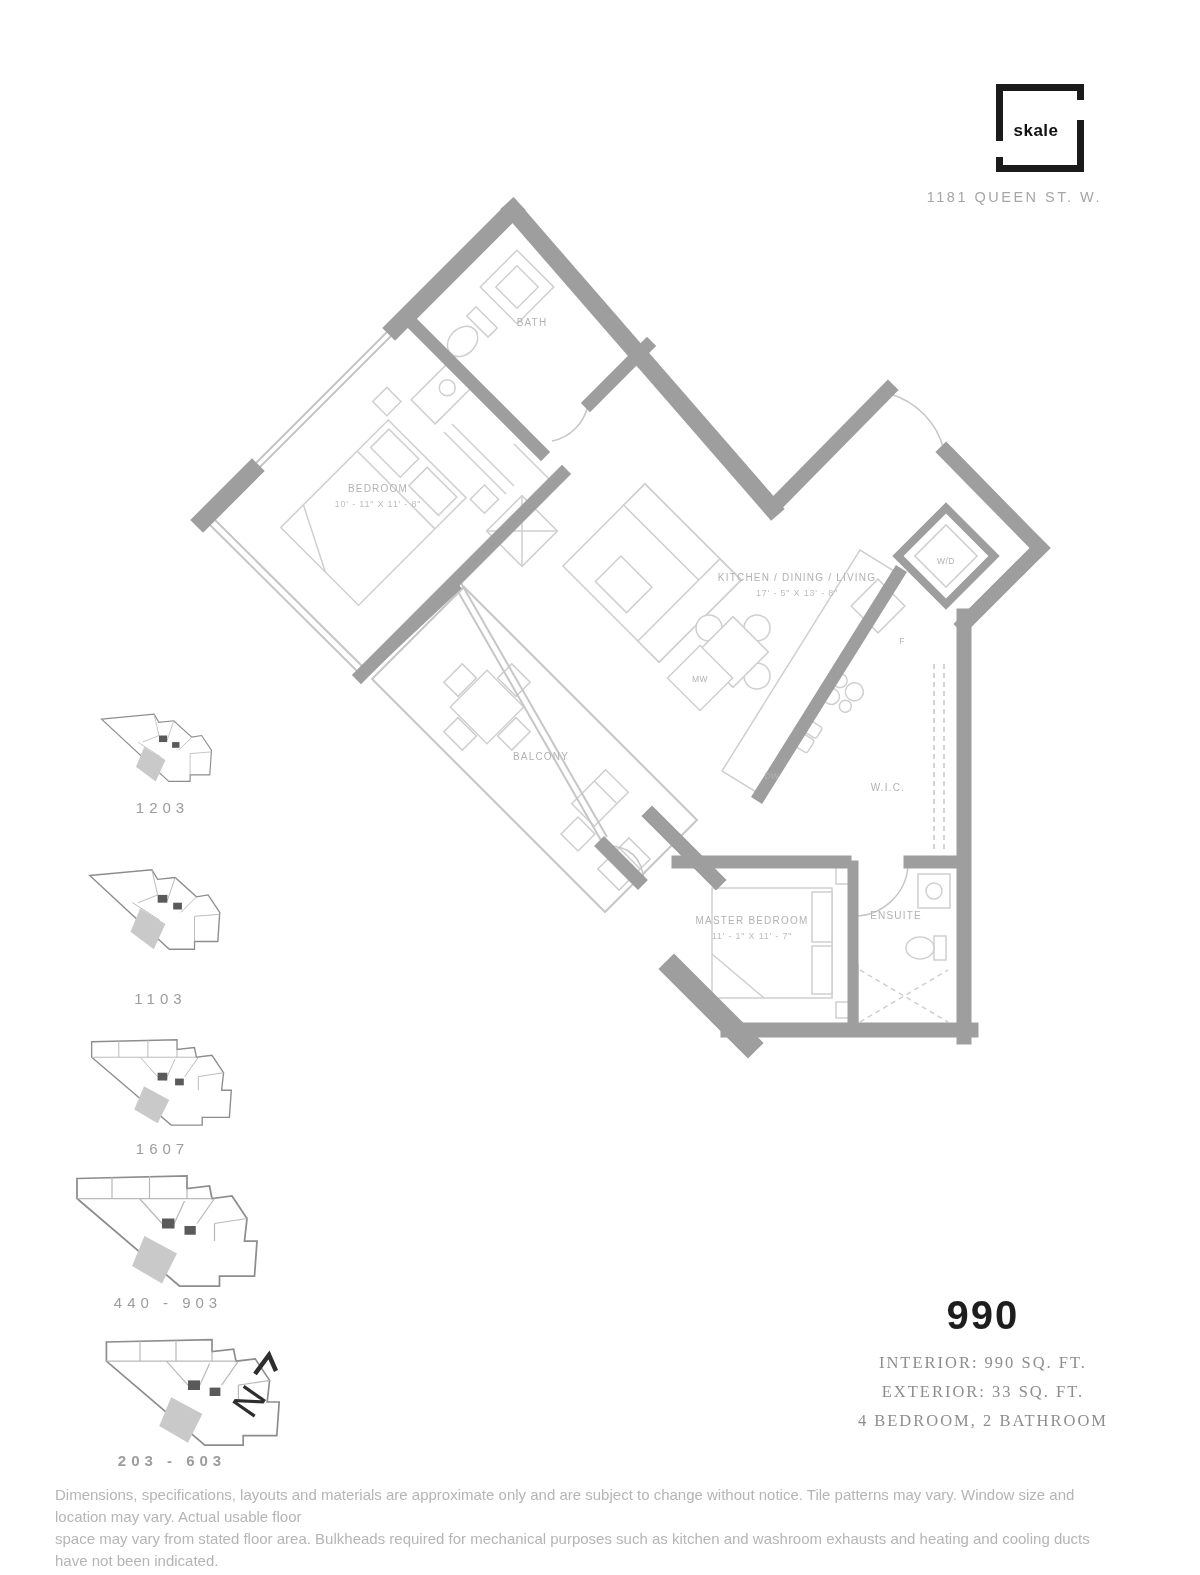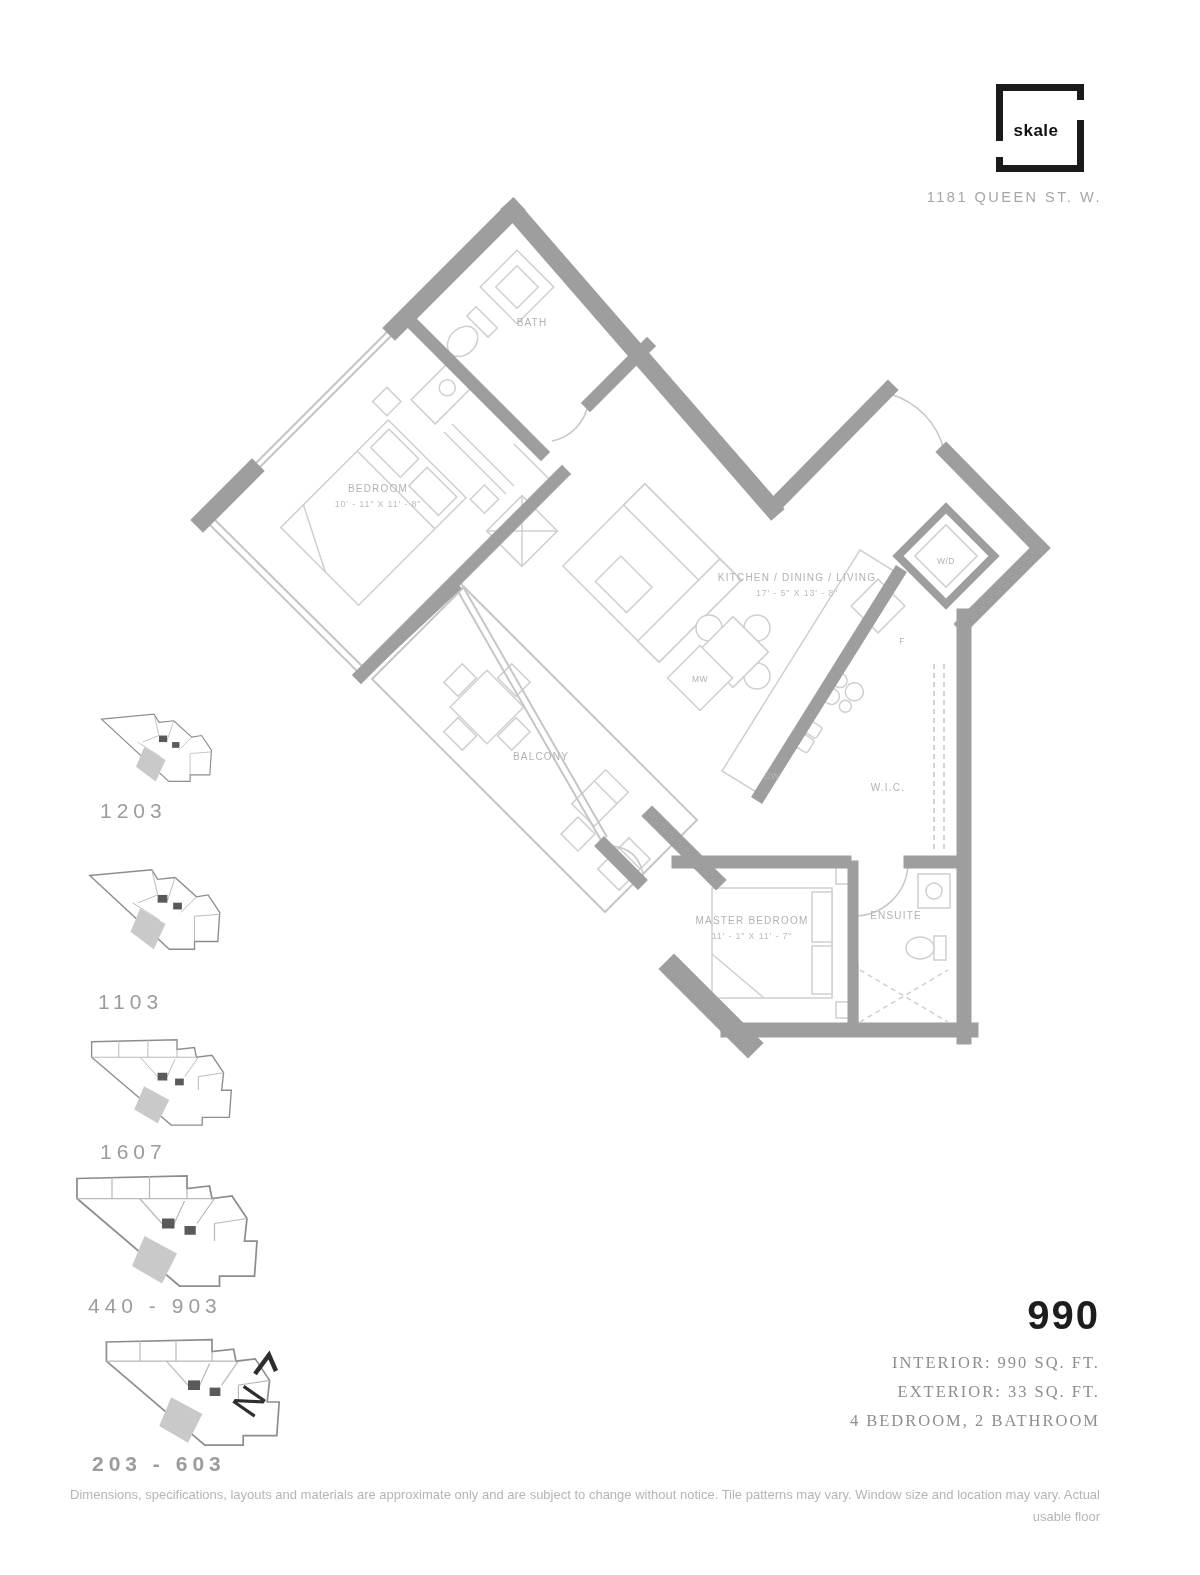--- a/index.html
+++ b/index.html
@@ -5,32 +5,32 @@
   html,body{margin:0;padding:0;background:#fff;}
   .page{position:relative;width:1200px;height:1575px;background:#fff;overflow:hidden;
         font-family:"Liberation Sans",sans-serif;}
   svg{position:absolute;left:0;top:0;}
   svg text{font-family:"Liberation Sans",sans-serif;}
   .plan-label{fill:#b2b2b2;font-size:10px;letter-spacing:1.2px;text-anchor:middle;}
   .plan-dim{fill:#bdbdbd;font-size:9px;letter-spacing:0.8px;text-anchor:middle;}
   .appl-label{fill:#b2b2b2;font-size:8.5px;letter-spacing:0.5px;text-anchor:middle;}
   .address{position:absolute;left:900px;top:189px;width:202px;text-align:right;
            font-size:14.5px;letter-spacing:2.5px;color:#a6a6a6;}
-  .kp-label{position:absolute;font-size:21px;letter-spacing:5px;
+  .kp-label{position:absolute;text-align:center;font-size:15px;letter-spacing:5px;
             color:#9c9c9c;}
   .kp-1203{left:100px;top:799px;width:125px;}
   .kp-1103{left:98px;top:966px;width:125px;margin-top:24px;}
   .kp-1003{left:100px;top:1140px;width:125px;}
   .kp-703903{left:88px;top:1294px;width:160px;}
   .kp-203603{left:92px;top:1452px;width:160px;font-weight:bold;}
-  .unit-info{position:absolute;right:100px;top:1293px;text-align:right;}
+  .unit-info{position:absolute;right:92px;top:1293px;text-align:center;}
   .unit-number{font-size:40px;font-weight:700;color:#1d1d1d;letter-spacing:2px;margin-bottom:10px;}
   .unit-line{font-size:16.5px;color:#8e8e8e;letter-spacing:2px;line-height:29px;font-family:Liberation Serif, serif;}
-  .disclaimer{position:absolute;left:55px;top:1484px;width:1045px;font-size:13px;
-              color:#b5b5b5;line-height:22px;text-align:right;}
+  .disclaimer{position:absolute;left:55px;top:1484px;width:1045px;font-size:15px;
+              color:#b5b5b5;line-height:22px;}
 </style>
 </head>
 <body>
 
 <div class="page">
 
 <svg width="1200" height="1575" viewBox="0 0 1200 1575">
   <defs>
     <g id="kpA">
       <g fill="none" stroke="#8d8d8d" stroke-width="1.4">
@@ -272,15 +272,16 @@
 
 <div class="unit-info">
   <div class="unit-number">990</div>
   <div class="unit-line">INTERIOR: 990 SQ. FT.</div>
   <div class="unit-line">EXTERIOR: 33 SQ. FT.</div>
   <div class="unit-line">4 BEDROOM, 2 BATHROOM</div>
 </div>
 
 <div class="disclaimer">
   <div>Dimensions, specifications, layouts and materials are approximate only and are subject to change without notice. Tile patterns may vary. Window size and location may vary. Actual usable floor</div>
+  <div>space may vary from stated floor area. Bulkheads required for mechanical purposes such as kitchen and washroom exhausts and heating and cooling ducts have not been indicated.</div>
 </div>
 
 </div>
 
 </body></html>

